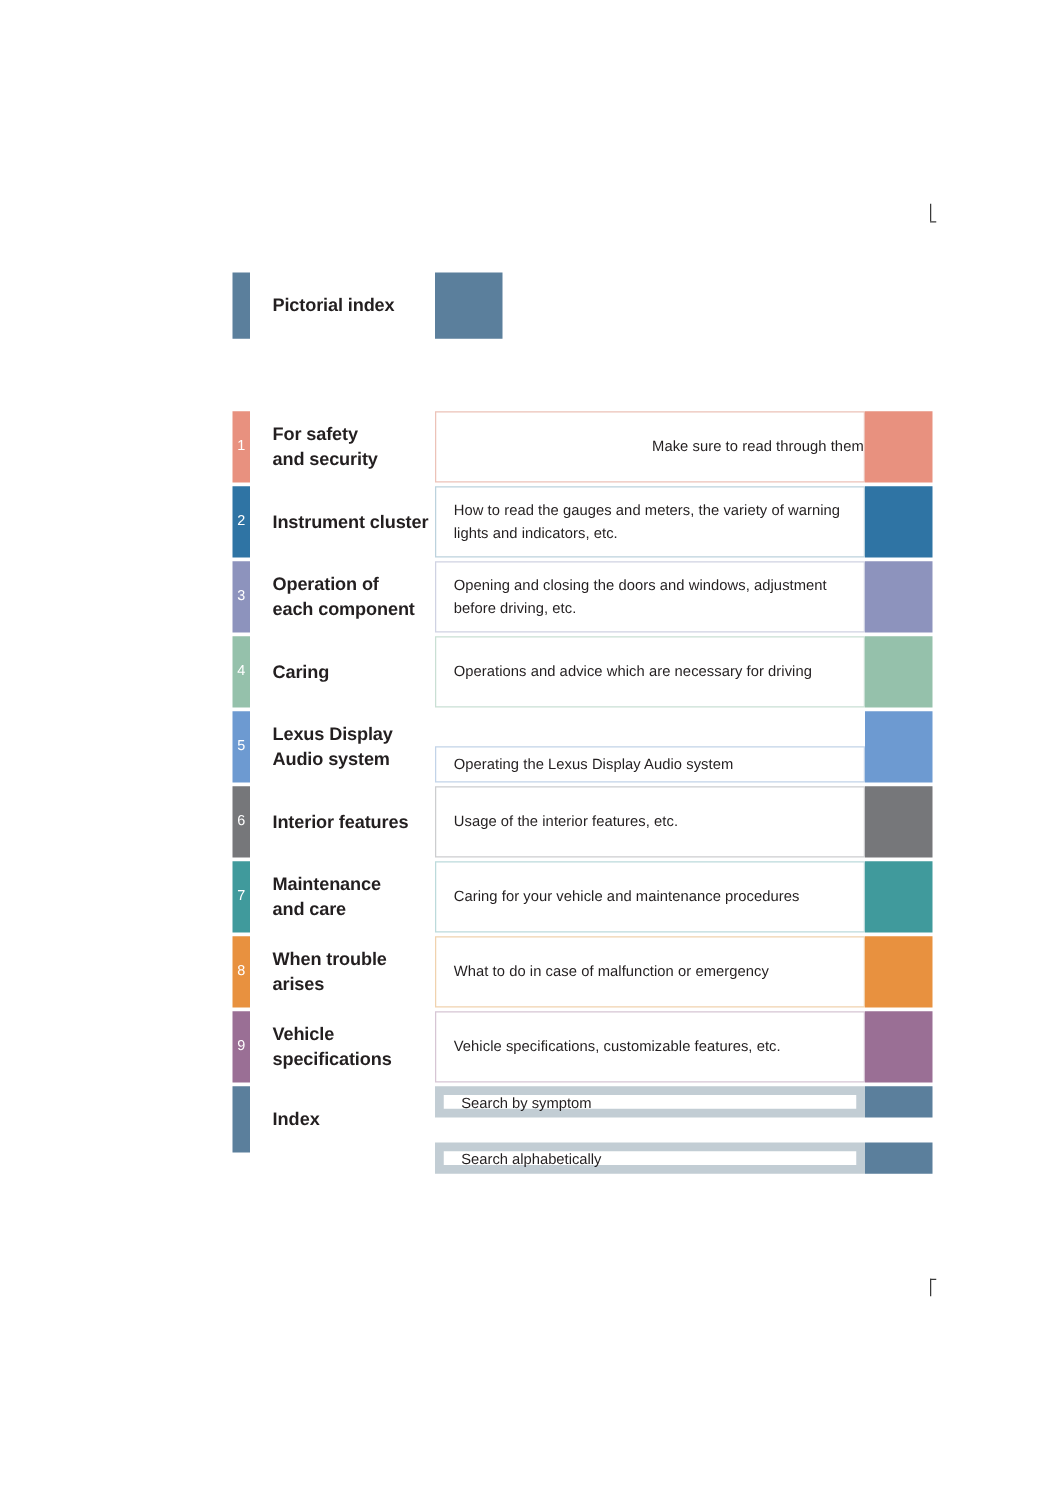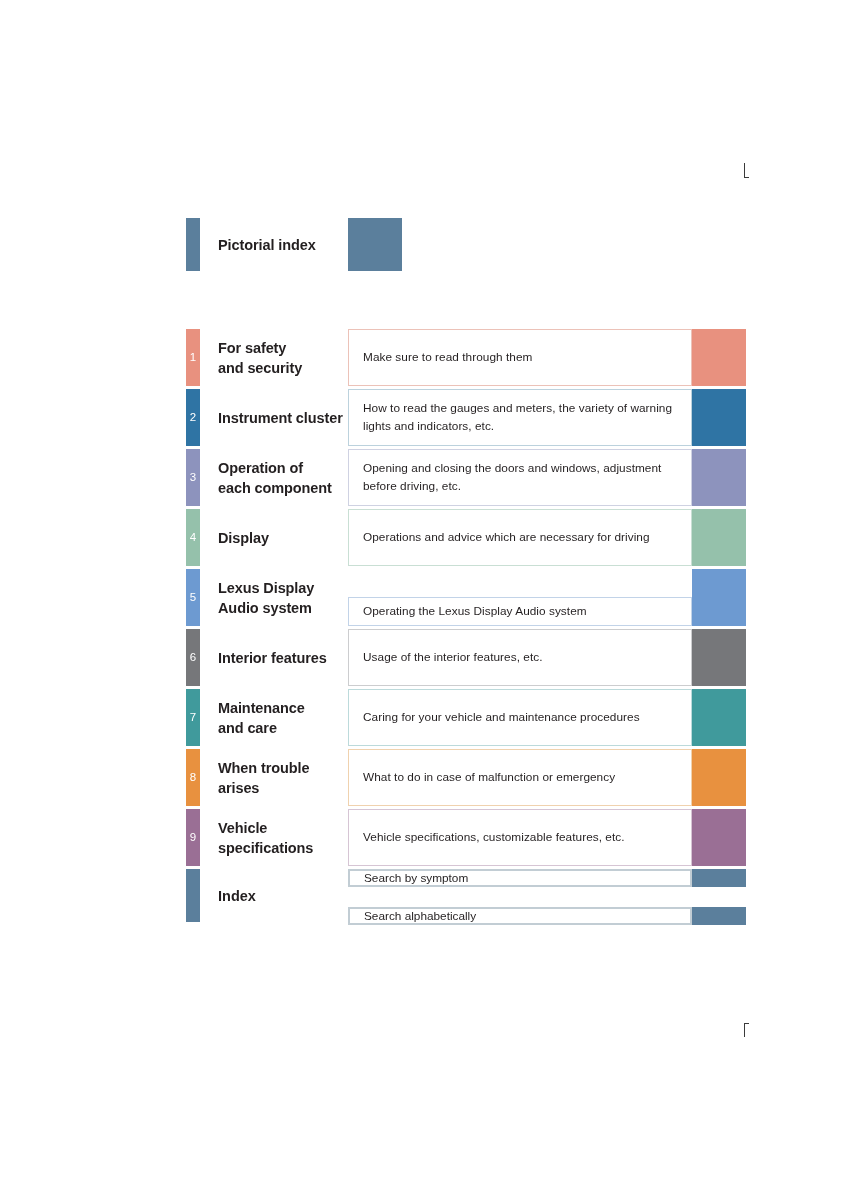--- a/index.html
+++ b/index.html
@@ -139,21 +139,21 @@
     display: flex;
     flex-direction: column;
   }
   .index-row {
     display: flex;
     height: 25px;
   }
   .index-row + .index-row { margin-top: 20px; }
   .index-desc {
     flex: 1 1 auto;
-    border: 2px solid #d946ef;
+    border: 7px solid #d946ef;
     box-sizing: border-box;
     display: flex;
     align-items: center;
     padding-left: 14px;
     font-size: 11.8px;
     color: #231f20;
     background: #ffffff;
   }
   .index-swatch {
     flex: 0 0 54px;
@@ -177,21 +177,21 @@
       <div class="swatch" style="background: rgb(91, 127, 156);"></div>
     </div>
     <div class="row" style="height: 57px;">
       <div class="tab" style="background: rgb(232, 145, 127);">
         <span class="tab-num">1</span>
       </div>
       <div class="title">
         <span class="ln">For safety</span>
         <span class="ln">and security</span>
       </div>
-      <div class="desc" style="border-color: rgb(236, 194, 184);">
+      <div class="desc" style="border-color: rgb(236, 194, 184); text-align: right;">
         <span class="ln">Make sure to read through them</span>
       </div>
       <div class="swatch" style="background: rgb(232, 145, 127);"></div>
     </div>
     <div class="row" style="height: 57px;">
       <div class="tab" style="background: rgb(47, 116, 164);">
         <span class="tab-num">2</span>
       </div>
       <div class="title">
         <span class="ln">Instrument cluster</span>
@@ -214,21 +214,21 @@
         <span class="ln">Opening and closing the doors and windows, adjustment</span>
         <span class="ln">before driving, etc.</span>
       </div>
       <div class="swatch" style="background: rgb(141, 147, 189);"></div>
     </div>
     <div class="row" style="height: 57px;">
       <div class="tab" style="background: rgb(149, 193, 171);">
         <span class="tab-num">4</span>
       </div>
       <div class="title">
-        <span class="ln">Display</span>
+        <span class="ln">Caring</span>
       </div>
       <div class="desc" style="border-color: rgb(201, 223, 212);">
         <span class="ln">Operations and advice which are necessary for driving</span>
       </div>
       <div class="swatch" style="background: rgb(149, 193, 171);"></div>
     </div>
     <div class="row" style="height: 57px;">
       <div class="tab" style="background: rgb(109, 154, 209);">
         <span class="tab-num">5</span>
       </div>

